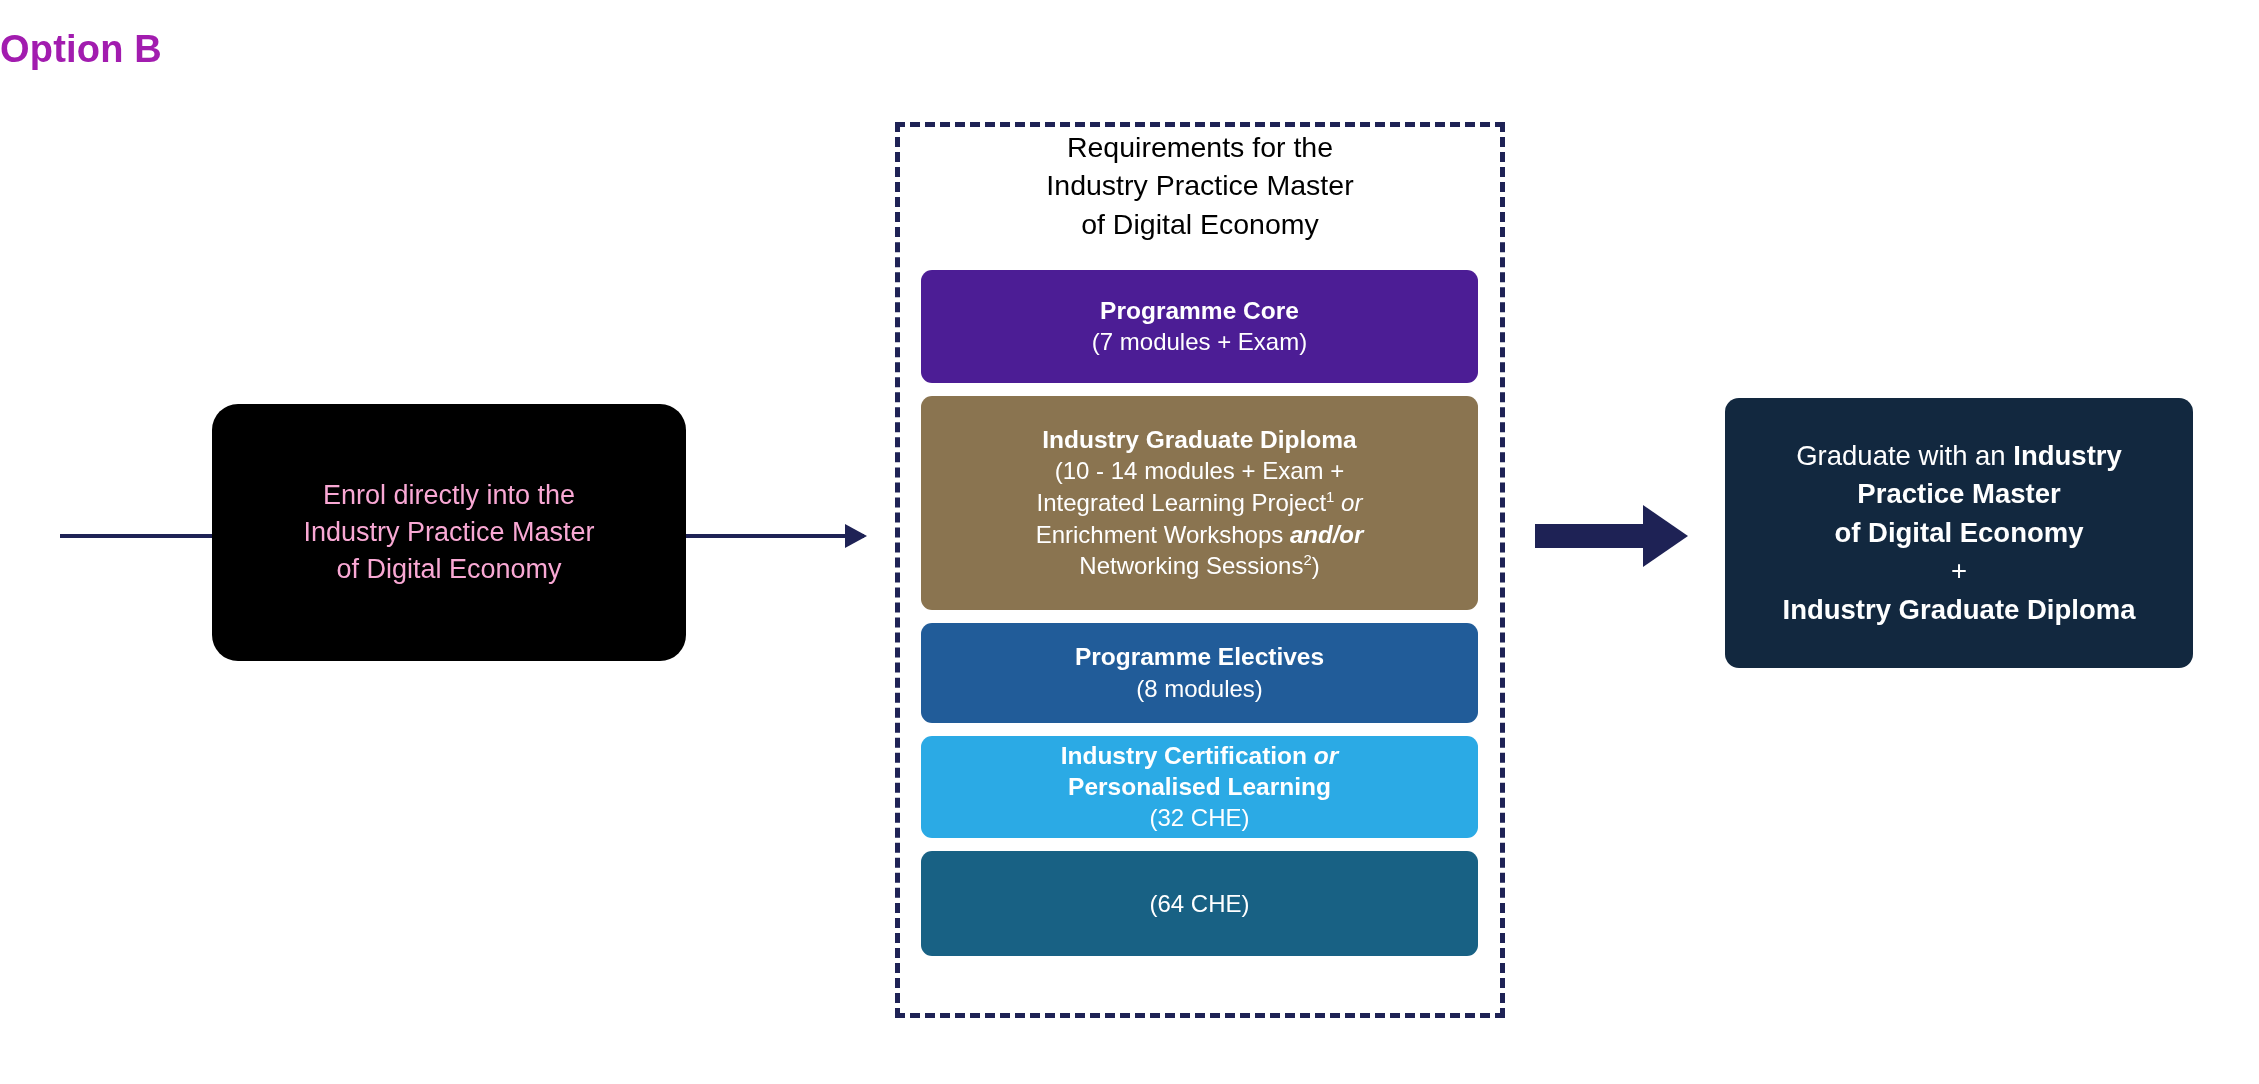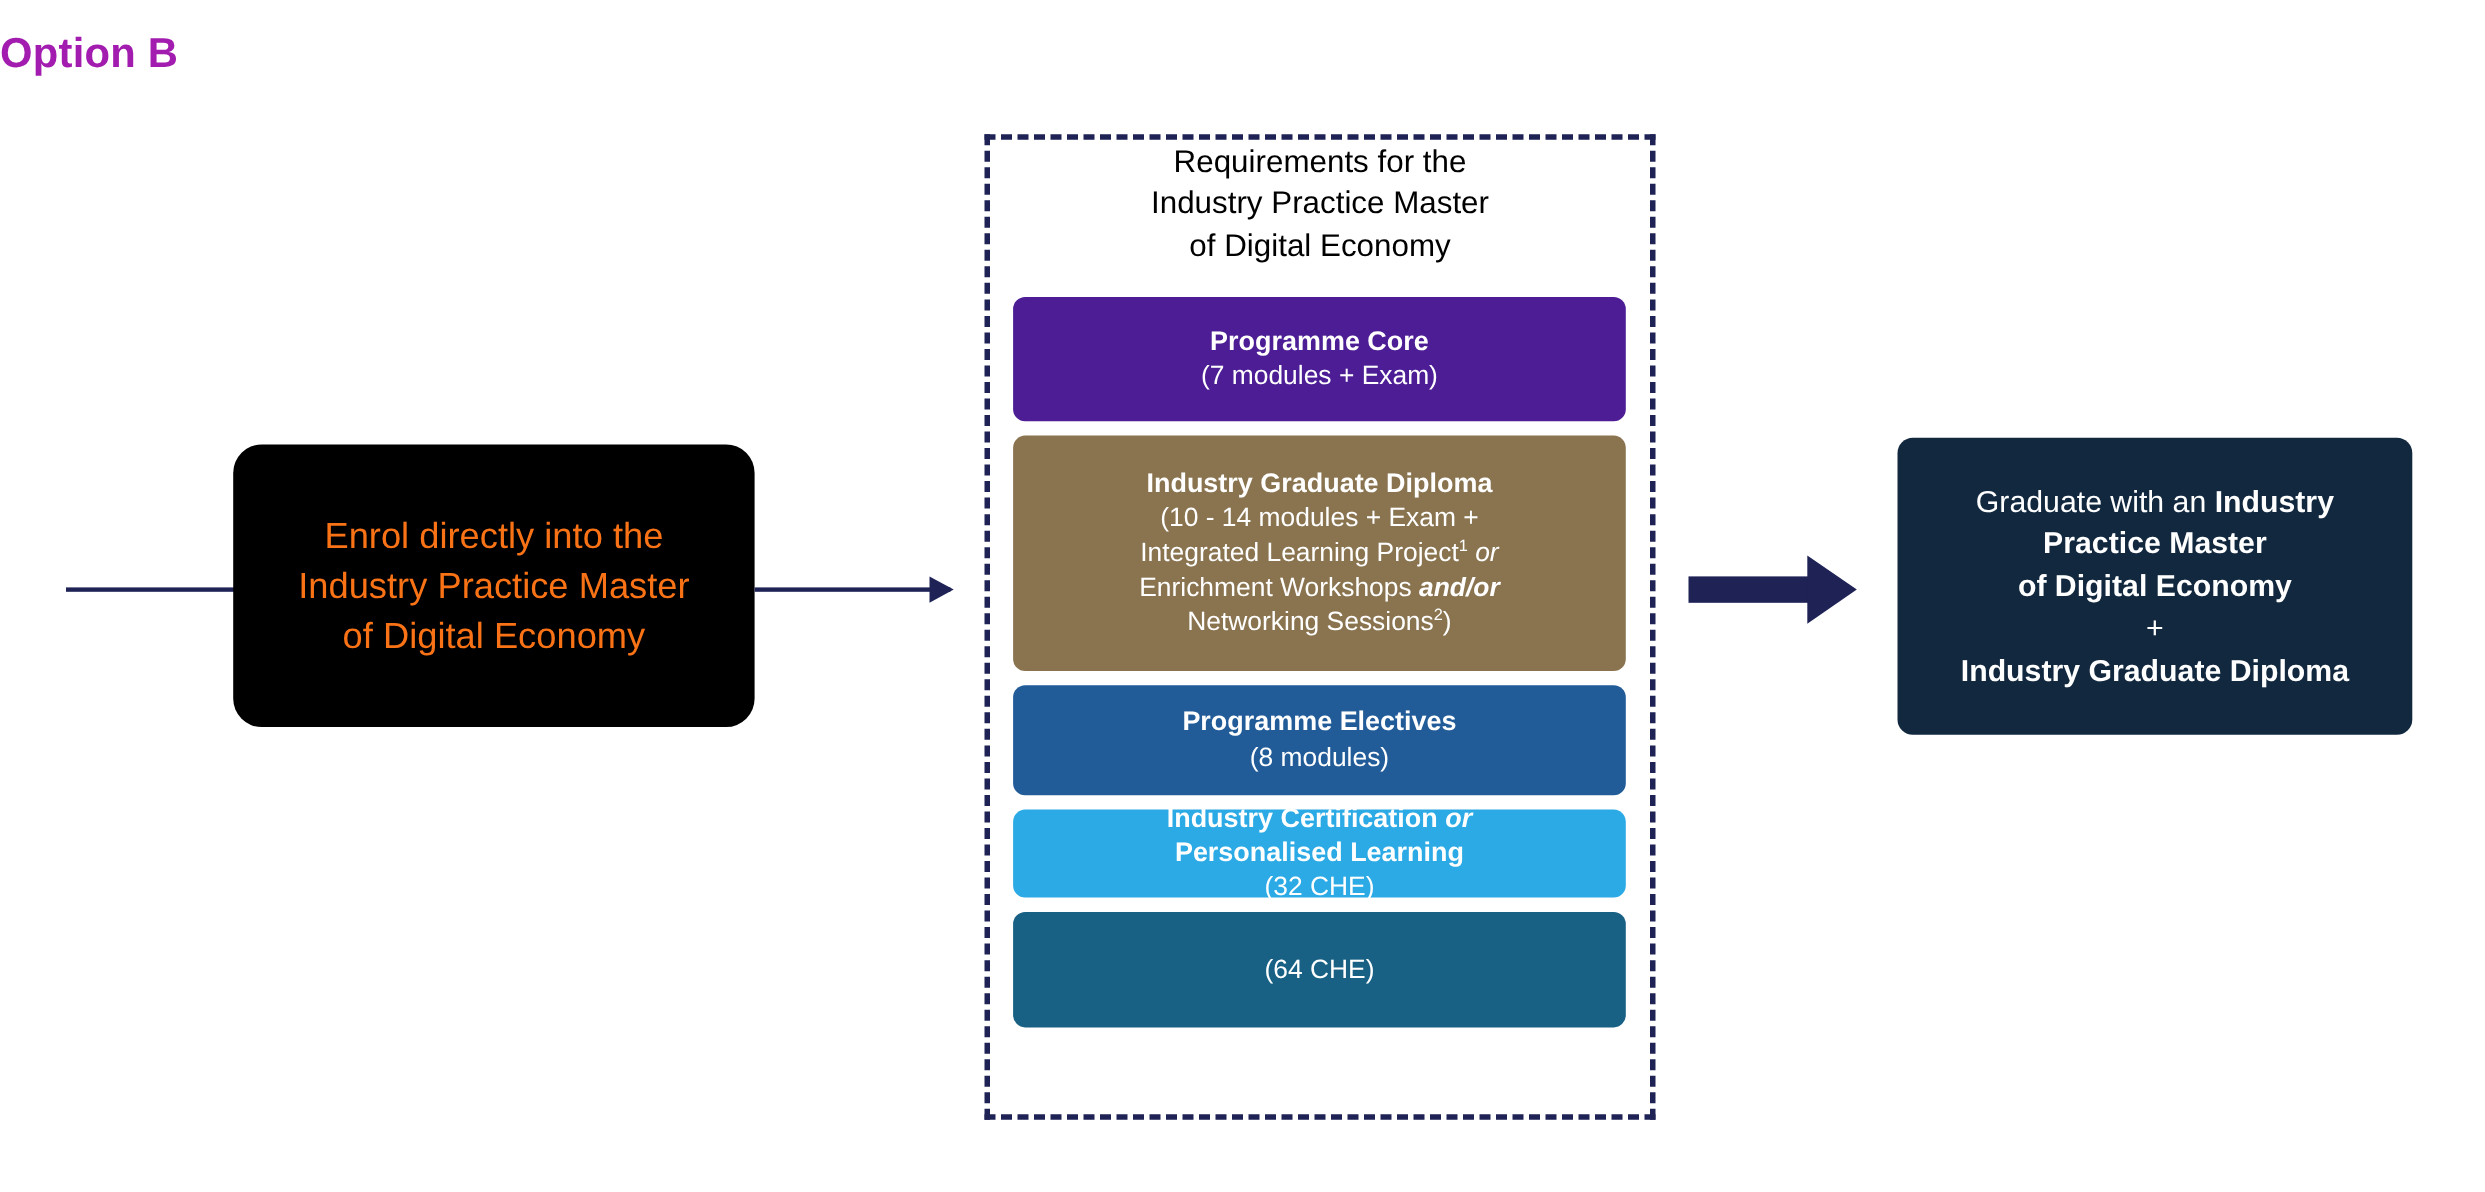--- a/index.html
+++ b/index.html
@@ -52,22 +52,22 @@
     height: 257px;
     background: #000000;
     border-radius: 26px;
     display: flex;
     align-items: center;
     justify-content: center;
     box-sizing: border-box;
     padding: 10px 26px;
   }
   .node-enrol .txt {
-    color: #f97316;
-    font-size: 33px;
+    color: #f9a8d4;
+    font-size: 27px;
     line-height: 1.38;
     text-align: center;
     font-weight: normal;
   }
 
   
   .thin-arrow {
     position: absolute;
     left: 686px;
     top: 534px;
@@ -143,21 +143,21 @@
   }
   sup {
     font-size: 0.62em;
     vertical-align: super;
     line-height: 0;
   }
 
   .block-core      { height: 113px; background: #4c1d95; }
   .block-diploma   { height: 214px; background: #8a7450; }
   .block-electives { height: 100px; background: #215c99; }
-  .block-cert      { height: 80px; background: #2baae5; }
+  .block-cert      { height: 102px; background: #2baae5; }
   .block-capstone  { height: 105px; background: #186184; }
 
   
   .thick-arrow {
     position: absolute;
     left: 1535px;
     top: 505px;
     width: 152px;
     height: 62px;
   }

